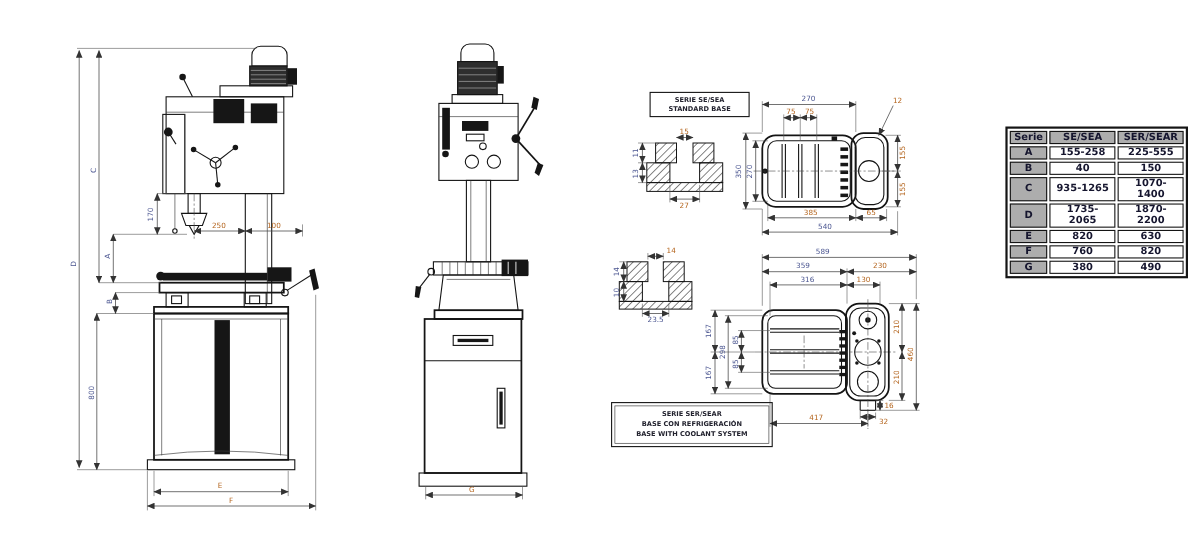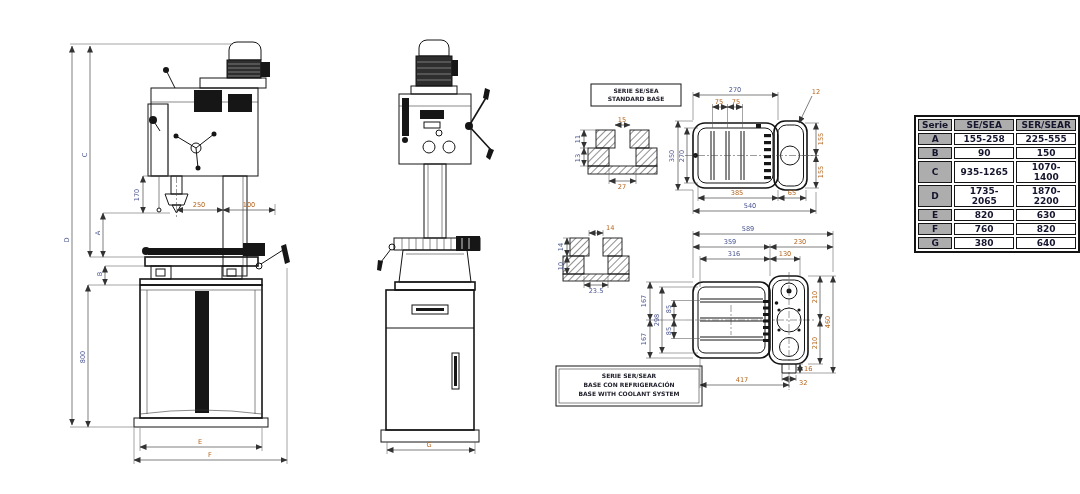--- a/index.html
+++ b/index.html
@@ -428,21 +428,21 @@
       </tr>
     </thead>
     <tbody>
       <tr>
         <td class="serie">A</td>
         <td class="val">155-258</td>
         <td class="val">225-555</td>
       </tr>
       <tr>
         <td class="serie">B</td>
-        <td class="val">90</td>
+        <td class="val">40</td>
         <td class="val">150</td>
       </tr>
       <tr>
         <td class="serie">C</td>
         <td class="val">935-1265</td>
         <td class="val">1070-1400</td>
       </tr>
       <tr>
         <td class="serie">D</td>
         <td class="val">1735-2065</td>
@@ -454,19 +454,19 @@
         <td class="val">630</td>
       </tr>
       <tr>
         <td class="serie">F</td>
         <td class="val">760</td>
         <td class="val">820</td>
       </tr>
       <tr>
         <td class="serie">G</td>
         <td class="val">380</td>
-        <td class="val">640</td>
+        <td class="val">490</td>
       </tr>
     </tbody>
   </table>
 </div>
 
 </div>
 
 </body></html>

